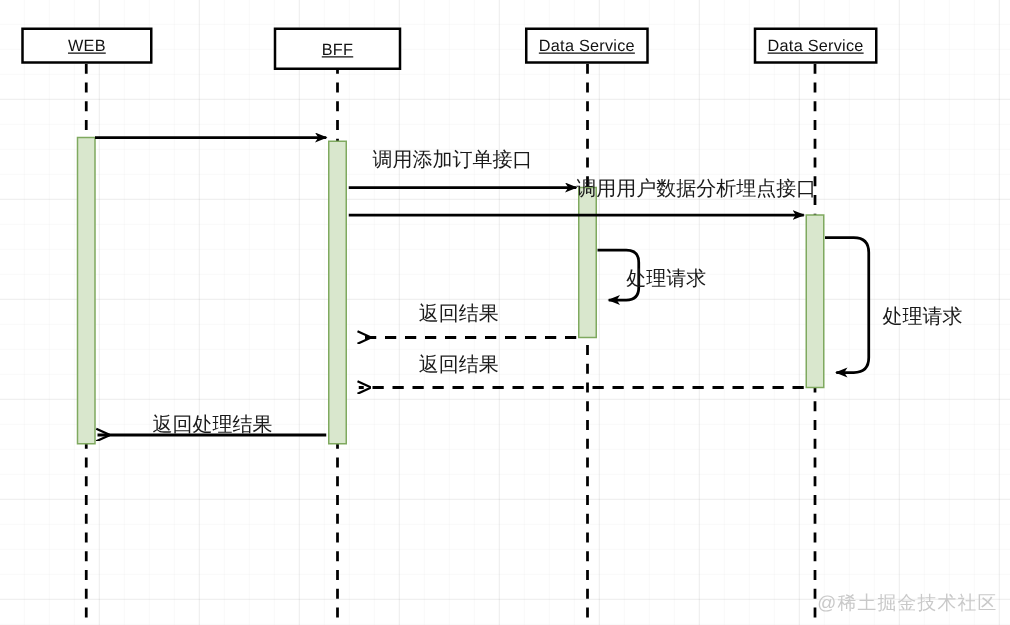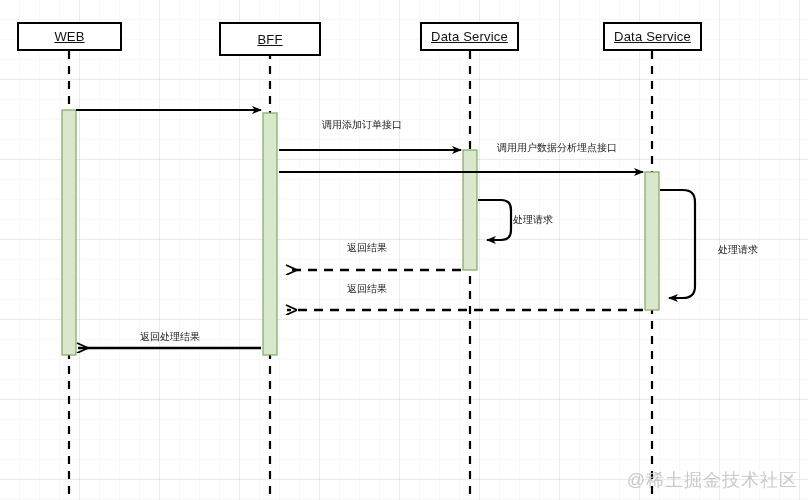--- a/index.html
+++ b/index.html
@@ -38,33 +38,33 @@
     align-items: center;
     justify-content: center;
     font-size: 13px;
     color: #111111;
     letter-spacing: 0.2px;
     z-index: 5;
     text-decoration: underline;
   }
   .msg-label {
     position: absolute;
-    font-size: 10px;
+    font-size: 16px;
     color: #1a1a1a;
     white-space: nowrap;
     z-index: 6;
   }
   .msg-label.center {
     transform: translateX(-50%);
   }
   .watermark {
     position: absolute;
     right: 10px;
     bottom: 8px;
-    font-size: 18px;
+    font-size: 15px;
     color: #c9c9c9;
     white-space: nowrap;
     letter-spacing: 1px;
     z-index: 7;
   }
 </style>
 </head>
 <body>
 
 <div id="canvas">

